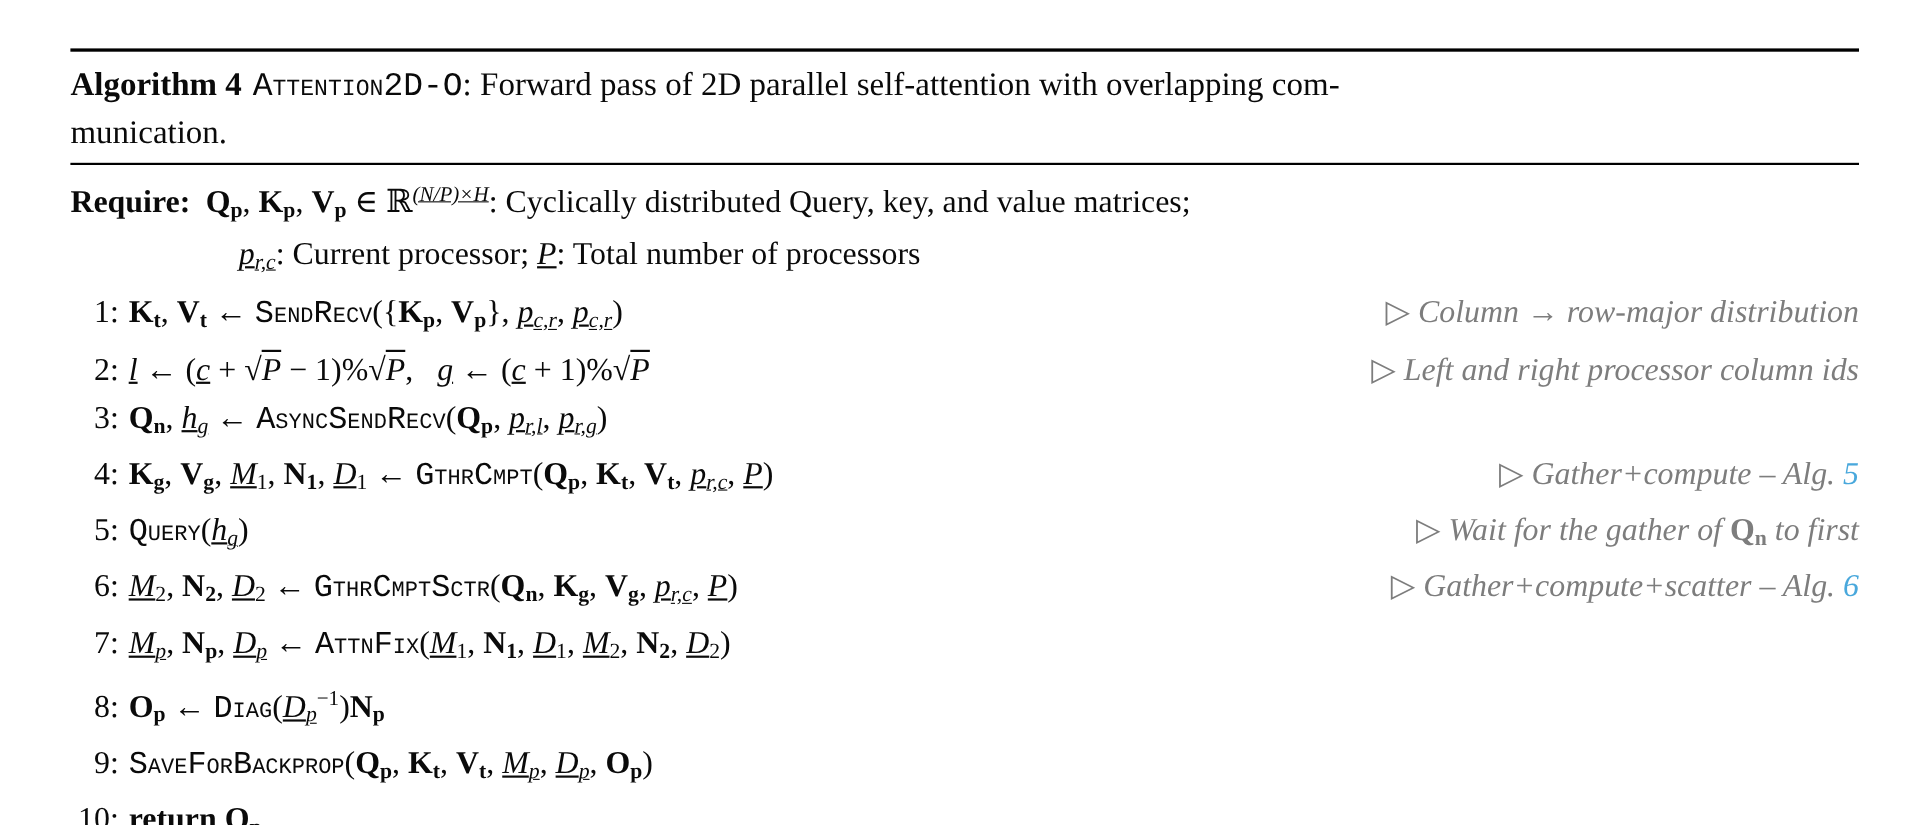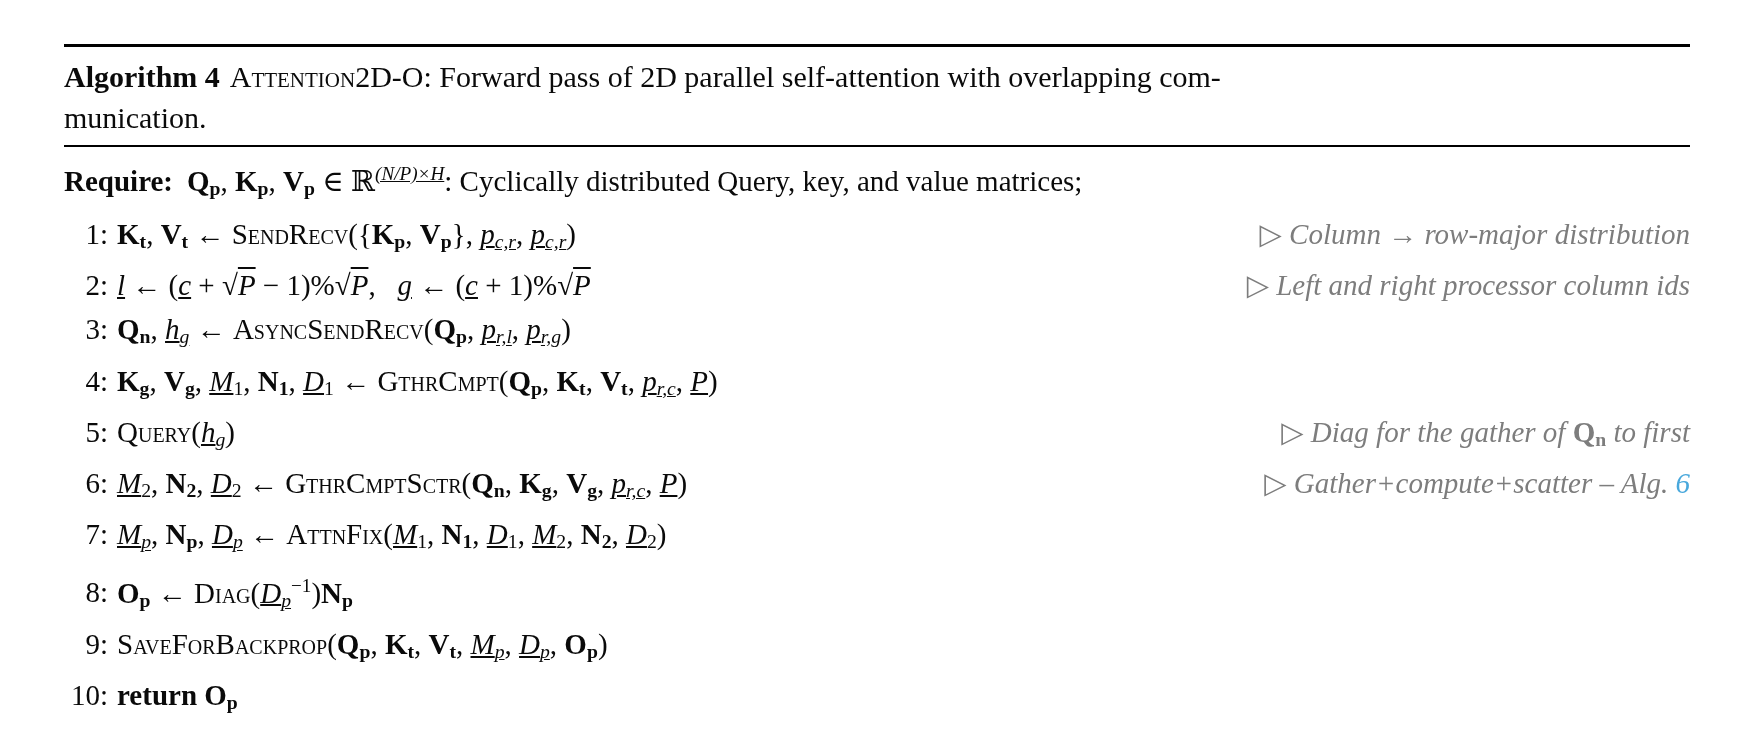--- a/index.html
+++ b/index.html
@@ -7,21 +7,21 @@
     width:1754px;height:750px;position:relative;overflow:hidden;
     font-family:"Liberation Serif","DejaVu Serif",serif;color:#0a0a0a;
     -webkit-font-smoothing:antialiased;
   }
   .algo{position:absolute;left:64px;right:64px;top:44px;}
   .rule{background:#000;}
   .rule.thick{height:3px;}
   .rule.mid{height:2px;margin-top:7px;}
   .caption{font-size:30px;line-height:41px;margin-top:9px;}
   .cap-label{margin-right:0.33em;}
-  .t-sc{font-variant:small-caps;}
+  .t-sc{font-variant:small-caps;font-family:Liberation Mono, monospace;}
   .require-block{font-size:29px;line-height:40px;margin-top:7px;}
   .req-label{margin-right:14px;font-family:Liberation Serif, serif;}
   .require-indent{padding-left:153px;}
   .lines{margin-top:4px;}
   .algo-line{display:flex;align-items:baseline;font-size:29px;line-height:44px;}
   .line-num{width:44px;text-align:right;margin-right:9px;flex:none;}
   .code{white-space:nowrap;}
   .comment{margin-left:auto;color:#7d7d7d;font-style:italic;text-align:center;padding-left:24px;white-space:nowrap;}
   .t-b{font-weight:bold;}
   .t-i{font-style:italic;text-decoration:underline;}
@@ -45,45 +45,49 @@
       <span>munication.</span>
     </div>
   </div>
 
   <div class="rule mid"></div>
 
   <div class="require-block">
     <div class="require-line">
       <span class="t-b req-label">Require:</span><span><span class="t-b">Q</span><span class="t-b t-sub">p</span><span>, </span><span class="t-b">K</span><span class="t-b t-sub">p</span><span>, </span><span class="t-b">V</span><span class="t-b t-sub">p</span><span> ∈ ℝ</span><span class="t-sup t-i">(N/P)×H</span><span>: Cyclically distributed Query, key, and value matrices;</span></span>
     </div>
+    <div class="require-line require-indent">
+      <span><span class="t-i">p</span><span class="t-sub t-i">r,c</span><span>: Current processor; </span><span class="t-i">P</span><span>: Total number of processors</span></span>
+    </div>
   </div>
 
   <div class="lines">
       <div class="algo-line">
         <span class="line-num">1:</span>
         <span class="code"><span class="t-b">K</span><span class="t-b t-sub">t</span><span>, </span><span class="t-b">V</span><span class="t-b t-sub">t</span><span> ← </span><span class="t-sc">SendRecv</span><span>({</span><span class="t-b">K</span><span class="t-b t-sub">p</span><span>, </span><span class="t-b">V</span><span class="t-b t-sub">p</span><span>}, </span><span class="t-i">p</span><span class="t-sub t-i">c,r</span><span>, </span><span class="t-i">p</span><span class="t-sub t-i">c,r</span><span>)</span></span>
         <span class="comment"><span class="t-up">▷ </span><span>Column → row-major distribution</span></span>
       </div>
       <div class="algo-line">
         <span class="line-num">2:</span>
         <span class="code"><span class="t-i">l</span><span> ← (</span><span class="t-i">c</span><span> + </span><span>√</span><span class="t-i t-ol">P</span><span> − 1)%</span><span>√</span><span class="t-i t-ol">P</span><span>, </span><span class="t-up"> </span><span class="t-i">g</span><span> ← (</span><span class="t-i">c</span><span> + 1)%</span><span>√</span><span class="t-i t-ol">P</span></span>
         <span class="comment"><span class="t-up">▷ </span><span>Left and right processor column ids</span></span>
       </div>
       <div class="algo-line">
         <span class="line-num">3:</span>
         <span class="code"><span class="t-b">Q</span><span class="t-b t-sub">n</span><span>, </span><span class="t-i">h</span><span class="t-sub t-i">g</span><span> ← </span><span class="t-sc">AsyncSendRecv</span><span>(</span><span class="t-b">Q</span><span class="t-b t-sub">p</span><span>, </span><span class="t-i">p</span><span class="t-sub t-i">r,l</span><span>, </span><span class="t-i">p</span><span class="t-sub t-i">r,g</span><span>)</span></span>
       </div>
       <div class="algo-line">
         <span class="line-num">4:</span>
         <span class="code"><span class="t-b">K</span><span class="t-b t-sub">g</span><span>, </span><span class="t-b">V</span><span class="t-b t-sub">g</span><span>, </span><span class="t-i">M</span><span class="t-sub">1</span><span>, </span><span class="t-b">N</span><span class="t-b t-sub">1</span><span>, </span><span class="t-i">D</span><span class="t-sub">1</span><span> ← </span><span class="t-sc">GthrCmpt</span><span>(</span><span class="t-b">Q</span><span class="t-b t-sub">p</span><span>, </span><span class="t-b">K</span><span class="t-b t-sub">t</span><span>, </span><span class="t-b">V</span><span class="t-b t-sub">t</span><span>, </span><span class="t-i">p</span><span class="t-sub t-i">r,c</span><span>, </span><span class="t-i">P</span><span>)</span></span>
+        <span class="comment"><span class="t-up">▷ </span><span>Gather+compute – Alg. </span><span class="t-link">5</span></span>
       </div>
       <div class="algo-line">
         <span class="line-num">5:</span>
         <span class="code"><span class="t-sc">Query</span><span>(</span><span class="t-i">h</span><span class="t-sub t-i">g</span><span>)</span></span>
-        <span class="comment"><span class="t-up">▷ </span><span>Diag for the gather of </span><span class="t-b t-up">Q</span><span class="t-b t-up t-sub">n</span><span> to first</span></span>
+        <span class="comment"><span class="t-up">▷ </span><span>Wait for the gather of </span><span class="t-b t-up">Q</span><span class="t-b t-up t-sub">n</span><span> to first</span></span>
       </div>
       <div class="algo-line">
         <span class="line-num">6:</span>
         <span class="code"><span class="t-i">M</span><span class="t-sub">2</span><span>, </span><span class="t-b">N</span><span class="t-b t-sub">2</span><span>, </span><span class="t-i">D</span><span class="t-sub">2</span><span> ← </span><span class="t-sc">GthrCmptSctr</span><span>(</span><span class="t-b">Q</span><span class="t-b t-sub">n</span><span>, </span><span class="t-b">K</span><span class="t-b t-sub">g</span><span>, </span><span class="t-b">V</span><span class="t-b t-sub">g</span><span>, </span><span class="t-i">p</span><span class="t-sub t-i">r,c</span><span>, </span><span class="t-i">P</span><span>)</span></span>
         <span class="comment"><span class="t-up">▷ </span><span>Gather+compute+scatter – Alg. </span><span class="t-link">6</span></span>
       </div>
       <div class="algo-line">
         <span class="line-num">7:</span>
         <span class="code"><span class="t-i">M</span><span class="t-sub t-i">p</span><span>, </span><span class="t-b">N</span><span class="t-b t-sub">p</span><span>, </span><span class="t-i">D</span><span class="t-sub t-i">p</span><span> ← </span><span class="t-sc">AttnFix</span><span>(</span><span class="t-i">M</span><span class="t-sub">1</span><span>, </span><span class="t-b">N</span><span class="t-b t-sub">1</span><span>, </span><span class="t-i">D</span><span class="t-sub">1</span><span>, </span><span class="t-i">M</span><span class="t-sub">2</span><span>, </span><span class="t-b">N</span><span class="t-b t-sub">2</span><span>, </span><span class="t-i">D</span><span class="t-sub">2</span><span>)</span></span>
       </div>

